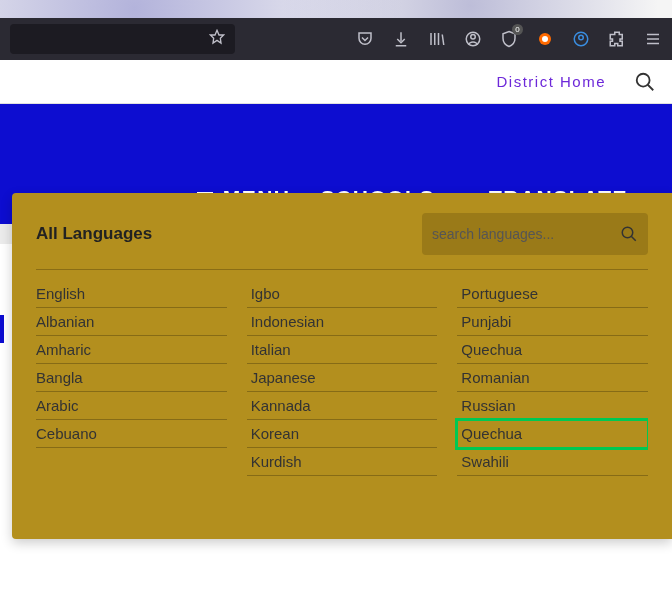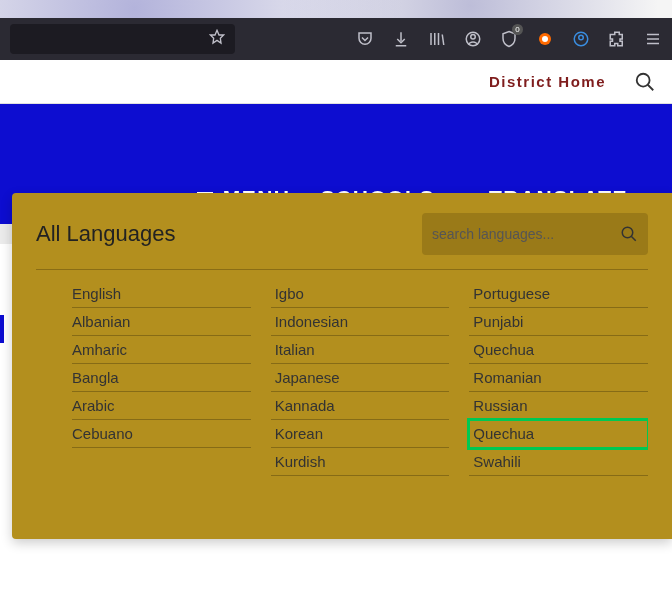--- a/index.html
+++ b/index.html
@@ -79,22 +79,22 @@
       display: flex;
       align-items: center;
       justify-content: flex-end;
       padding: 0 16px;
       gap: 28px;
       border-bottom: 1px solid #e0e0e0;
     }
     .district-link {
       font-size: 15px;
       letter-spacing: 1.5px;
-      color: #7f1d1d;
-      font-weight: 700;
+      color: #6d28d9;
+      font-weight: 400;
     }
     .search-btn {
       width: 22px;
       height: 22px;
       color: #333;
     }
 
     
     .blue-nav {
       height: 120px;
@@ -140,22 +140,22 @@
       flex-direction: column;
       box-shadow: 0 4px 12px rgba(0,0,0,0.2);
     }
     .overlay-header {
       display: flex;
       align-items: center;
       justify-content: space-between;
       margin-bottom: 14px;
     }
     .all-langs {
-      font-size: 22px;
-      font-weight: 400;
+      font-size: 17px;
+      font-weight: 700;
       color: #222;
     }
     .search-box {
       width: 226px;
       height: 42px;
       background: #9a7a18;
       border-radius: 4px;
       display: flex;
       align-items: center;
       padding: 0 10px;
@@ -186,21 +186,20 @@
       position: absolute;
       left: 0; right: 0; bottom: 0;
       height: 28px;
       background: linear-gradient(to bottom, rgba(179,143,30,0) 0%, rgba(179,143,30,1) 100%);
       pointer-events: none;
     }
     .lang-grid {
       display: grid;
       grid-template-columns: repeat(3, 1fr);
       column-gap: 20px;
-      margin-left: 36px;
     }
     .lang-col {
       display: flex;
       flex-direction: column;
     }
     .lang-item {
       padding: 5px 4px;
       font-size: 15px;
       color: #333;
       border-bottom: 1px solid rgba(0,0,0,0.25);

